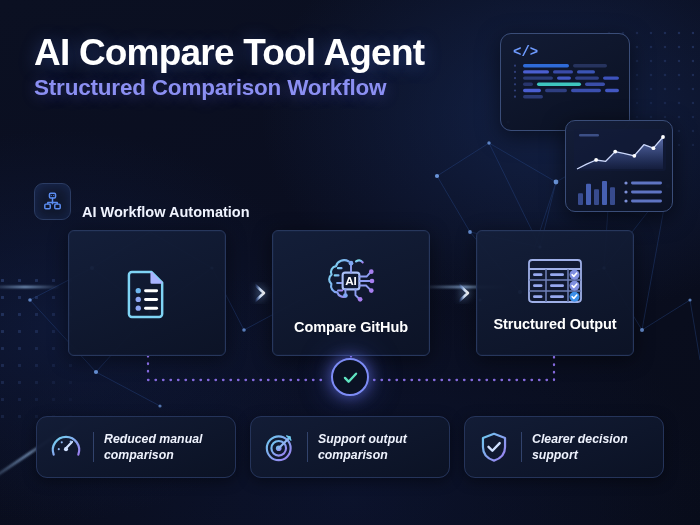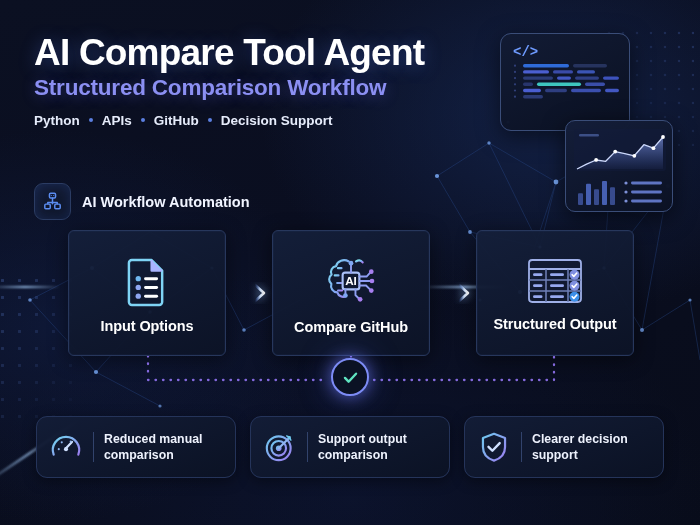--- a/index.html
+++ b/index.html
@@ -54,21 +54,21 @@
     color: #8b8ff2; letter-spacing: -0.2px;
     text-shadow: 0 2px 14px rgba(110,110,245,0.35);
   }
   .tags {
     margin-top: 12px; display: flex; align-items: center;
     gap: 9px; font-size: 13.5px; font-weight: bold; color: #e6ecfb;
   }
   .tag-dot { width: 4px; height: 4px; border-radius: 50%; background: #5b7fe0; }
 
   
-  .badge { position: absolute; left: 34px; top: 183px; display: flex; align-items: center; gap: 11px; }
+  .badge { position: absolute; left: 34px; top: 183px; display: flex; align-items: flex-end; gap: 11px; }
   .badge-icon {
     width: 37px; height: 37px; border-radius: 9px;
     background: linear-gradient(150deg, #131c36, #0e1528);
     border: 1px solid #2b3c63;
     display: flex; align-items: center; justify-content: center;
     box-shadow: 0 0 12px rgba(50,90,190,0.25) inset;
   }
   .badge-label { font-size: 14.5px; font-weight: bold; color: #f0f4ff; }
 
   
@@ -92,21 +92,21 @@
   .check-node {
     position: absolute; left: 50%; top: 358px; transform: translateX(-50%);
     width: 38px; height: 38px; border-radius: 50%;
     border: 2px solid #7d8cf5;
     background: #0b1224;
     display: flex; align-items: center; justify-content: center;
     box-shadow: 0 0 16px rgba(110,125,250,0.65), 0 0 34px rgba(90,110,240,0.35);
   }
 
   
-  .benefits { position: absolute; left: 36px; top: 416px; width: 628px; display: flex; gap: 14px; }
+  .benefits { position: absolute; left: 36px; top: 416px; width: 628px; display: flex; gap: 14px; font-style: italic; }
   .bcard {
     width: 200px; height: 62px; border-radius: 11px;
     background: linear-gradient(160deg, rgba(19,29,55,0.95), rgba(11,18,36,0.95));
     border: 1px solid #25345a;
     display: flex; align-items: center; gap: 10px;
     padding: 0 12px;
     box-shadow: 0 3px 14px rgba(0,0,0,0.40);
   }
   .bdiv { width: 1px; height: 30px; background: #32436c; flex: none; }
   .btext { font-size: 12.3px; font-weight: bold; color: #eef2fd; line-height: 1.32; }
@@ -249,29 +249,20 @@
           <rect x="65" y="69.6" width="31" height="2.8" rx="1.4" fill="#5f74c2"></rect>
           <circle cx="60" cy="80" r="1.6" fill="#7d90d8"></circle>
           <rect x="65" y="78.6" width="31" height="2.8" rx="1.4" fill="#5f74c2"></rect>
         </g>
     </svg>
   </div>
 
   <div class="header">
     <div class="title">AI Compare Tool Agent</div>
     <div class="subtitle">Structured Comparison Workflow</div>
-    <div class="tags">
-      <span>Python</span>
-      <span class="tag-dot"></span>
-      <span>APIs</span>
-      <span class="tag-dot"></span>
-      <span>GitHub</span>
-      <span class="tag-dot"></span>
-      <span>Decision Support</span>
-    </div>
   </div>
 
   <div class="badge">
     <div class="badge-icon">
       <svg width="21" height="21" viewBox="0 0 24 24" fill="none" stroke="#5b8cf0" stroke-width="1.7" stroke-linecap="round" stroke-linejoin="round">
         <rect x="8.5" y="2.5" width="7" height="5.5" rx="1.4"></rect>
         <circle cx="10.6" cy="5.2" r="0.65" fill="#5b8cf0" stroke="none"></circle>
         <circle cx="13.4" cy="5.2" r="0.65" fill="#5b8cf0" stroke="none"></circle>
         <path d="M12 8v3.2M6.6 14.6v-1.4h10.8v1.4M12 11.2v3.4"></path>
         <rect x="3.2" y="15" width="6.2" height="5.4" rx="1.2"></rect>
@@ -287,21 +278,20 @@
       <svg width="56" height="56" viewBox="0 0 48 48" fill="none">
         <path d="M11 6h17l9 9v27a2.5 2.5 0 0 1-2.5 2.5h-23.5A2.5 2.5 0 0 1 8.5 42V8.5A2.5 2.5 0 0 1 11 6z" stroke="#7fd4f5" stroke-width="2.1" stroke-linejoin="round"></path>
         <path d="M28 6v9h9" fill="#a9b4ff" stroke="#a9b4ff" stroke-width="2.1" stroke-linejoin="round"></path>
         <circle cx="16.5" cy="22" r="2.3" fill="#6fb7ef"></circle>
         <circle cx="16.5" cy="29.5" r="2.3" fill="#8ea6f2"></circle>
         <circle cx="16.5" cy="37" r="2.3" fill="#8ea6f2"></circle>
         <rect x="21.5" y="20.8" width="12" height="2.5" rx="1.25" fill="#ffffff"></rect>
         <rect x="21.5" y="28.3" width="12" height="2.5" rx="1.25" fill="#ffffff"></rect>
         <rect x="21.5" y="35.8" width="12" height="2.5" rx="1.25" fill="#ffffff"></rect>
       </svg>
-      <div class="fcard-label">Input Options</div>
     </div>
 
     <div class="arrow-wrap">
       <svg width="46" height="22" viewBox="0 0 46 22">
         <defs>
           <linearGradient id="ag1" x1="0" y1="0" x2="1" y2="0">
             <stop offset="0%" stop-color="#4a7ae0" stop-opacity="0"></stop>
             <stop offset="55%" stop-color="#cfe3ff" stop-opacity="1"></stop>
             <stop offset="100%" stop-color="#ffffff" stop-opacity="1"></stop>
           </linearGradient>

